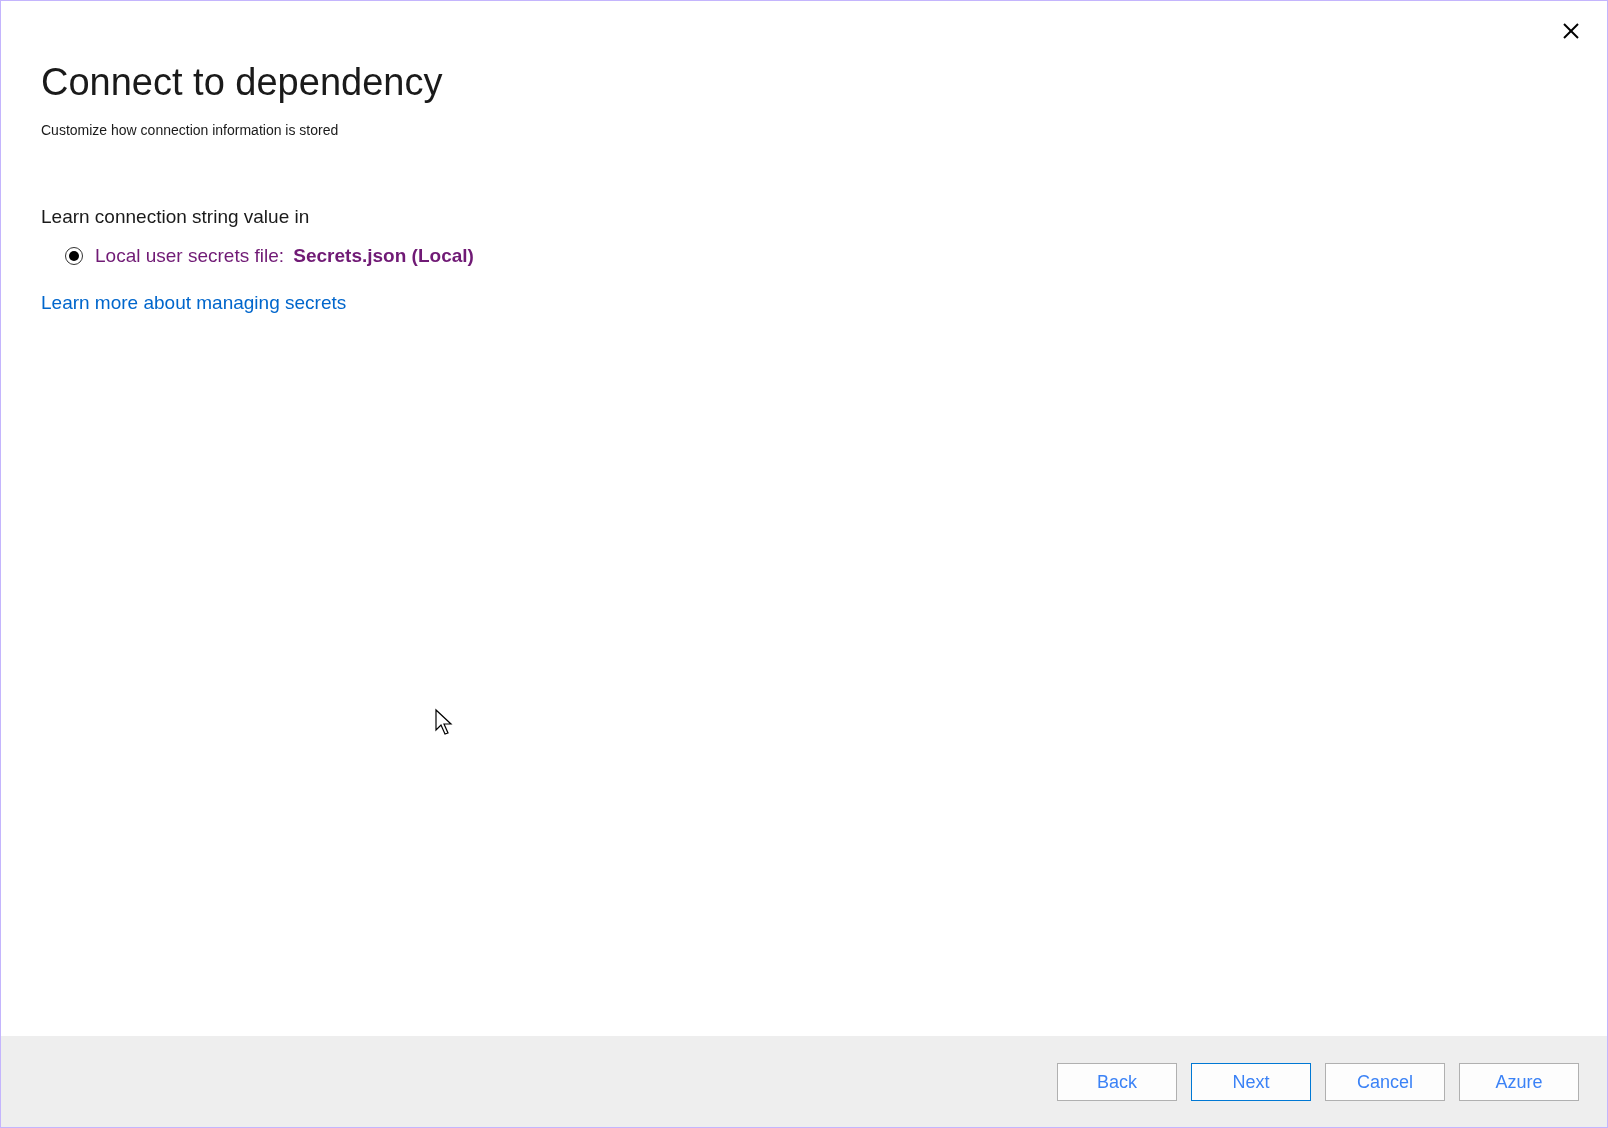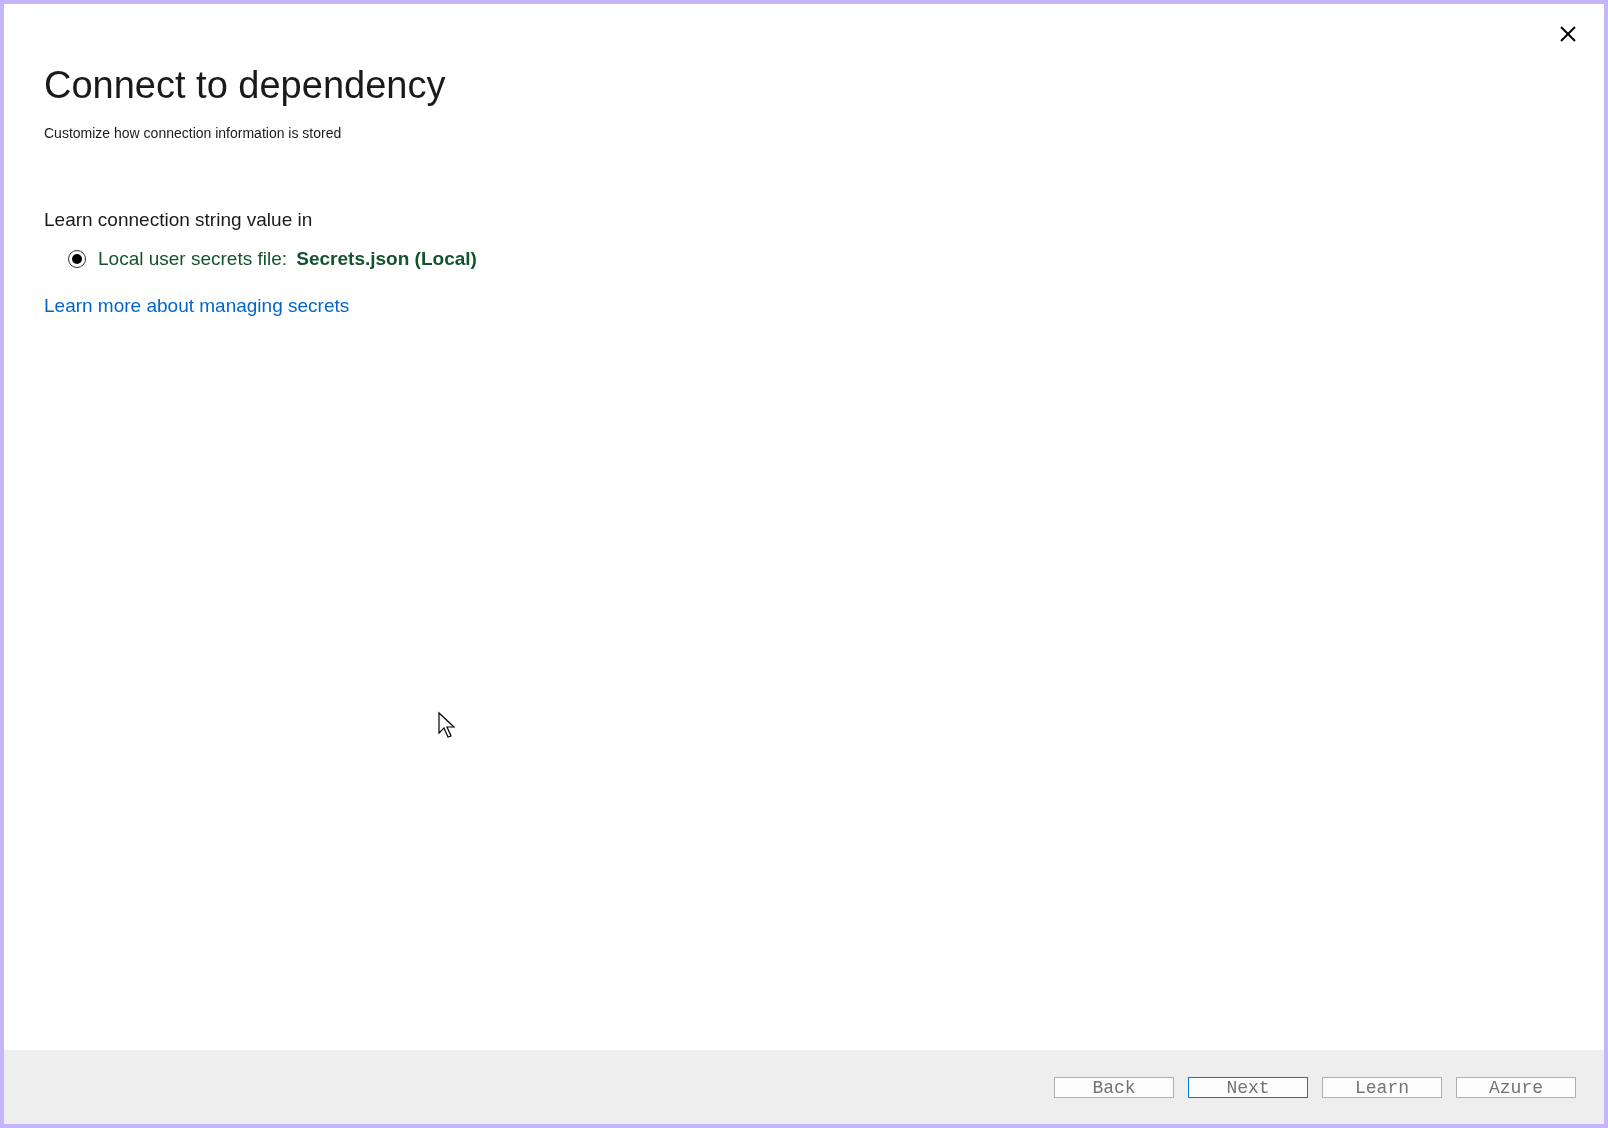--- a/index.html
+++ b/index.html
@@ -10,21 +10,21 @@
     body {
       font-family: "Segoe UI", Tahoma, Geneva, Verdana, sans-serif;
       background: #fff;
       width: 1608px;
       height: 1128px;
       overflow: hidden;
     }
     .dialog {
       width: 1608px;
       height: 1128px;
-      border: 4px solid #c4b5fd;
+      border: 1px solid #c4b5fd;
       background: #fff;
       display: flex;
       flex-direction: column;
       position: relative;
     }
     .close-btn {
       position: absolute;
       top: 18px;
       right: 24px;
       cursor: pointer;
@@ -83,21 +83,21 @@
     .radio-circle.selected::after {
       content: "";
       width: 10px;
       height: 10px;
       background: #000;
       border-radius: 50%;
       display: block;
     }
     .radio-label {
       font-size: 19px;
-      color: #14532d;
+      color: #701a75;
     }
     .radio-label-bold {
       font-weight: 600;
       margin-left: 4px;
     }
     .link {
       font-size: 19px;
       color: #0066cc;
       cursor: pointer;
       display: inline-block;
@@ -106,26 +106,26 @@
     .footer {
       background: #eeeeee;
       border-top: 1px solid #eeeeee;
       padding: 26px 28px;
       display: flex;
       justify-content: flex-end;
       gap: 14px;
     }
     .btn {
       min-width: 120px;
-      height: 21px;
+      height: 38px;
       font-size: 18px;
-      font-family: Liberation Mono, monospace;
+      font-family: Liberation Sans, sans-serif;
       background: #fdfdfd;
       border: 1px solid #b0b0b0;
-      color: #737373;
+      color: #3b82f6;
       cursor: pointer;
       padding: 0 20px;
     }
     .btn.primary {
       border: 1.5px solid #0078d4;
     }
     .cursor {
       position: absolute;
       left: 433px;
       top: 707px;
@@ -163,21 +163,21 @@
 
 
     </div>
 
     <span class="link">Learn more about managing secrets</span>
   </div>
 
   <div class="footer">
     <button class="btn">Back</button>
     <button class="btn primary">Next</button>
-    <button class="btn">Learn</button>
+    <button class="btn">Cancel</button>
     <button class="btn">Azure</button>
   </div>
 
   <svg class="cursor" width="24" height="30" viewBox="0 0 24 30">
     <path d="M 2 2 L 2 22 L 7 17 L 11 26 L 14 25 L 10 16 L 17 16 Z" fill="#fff" stroke="#000" stroke-width="1.2"></path>
   </svg>
 
 </div>
 
 </body></html>

